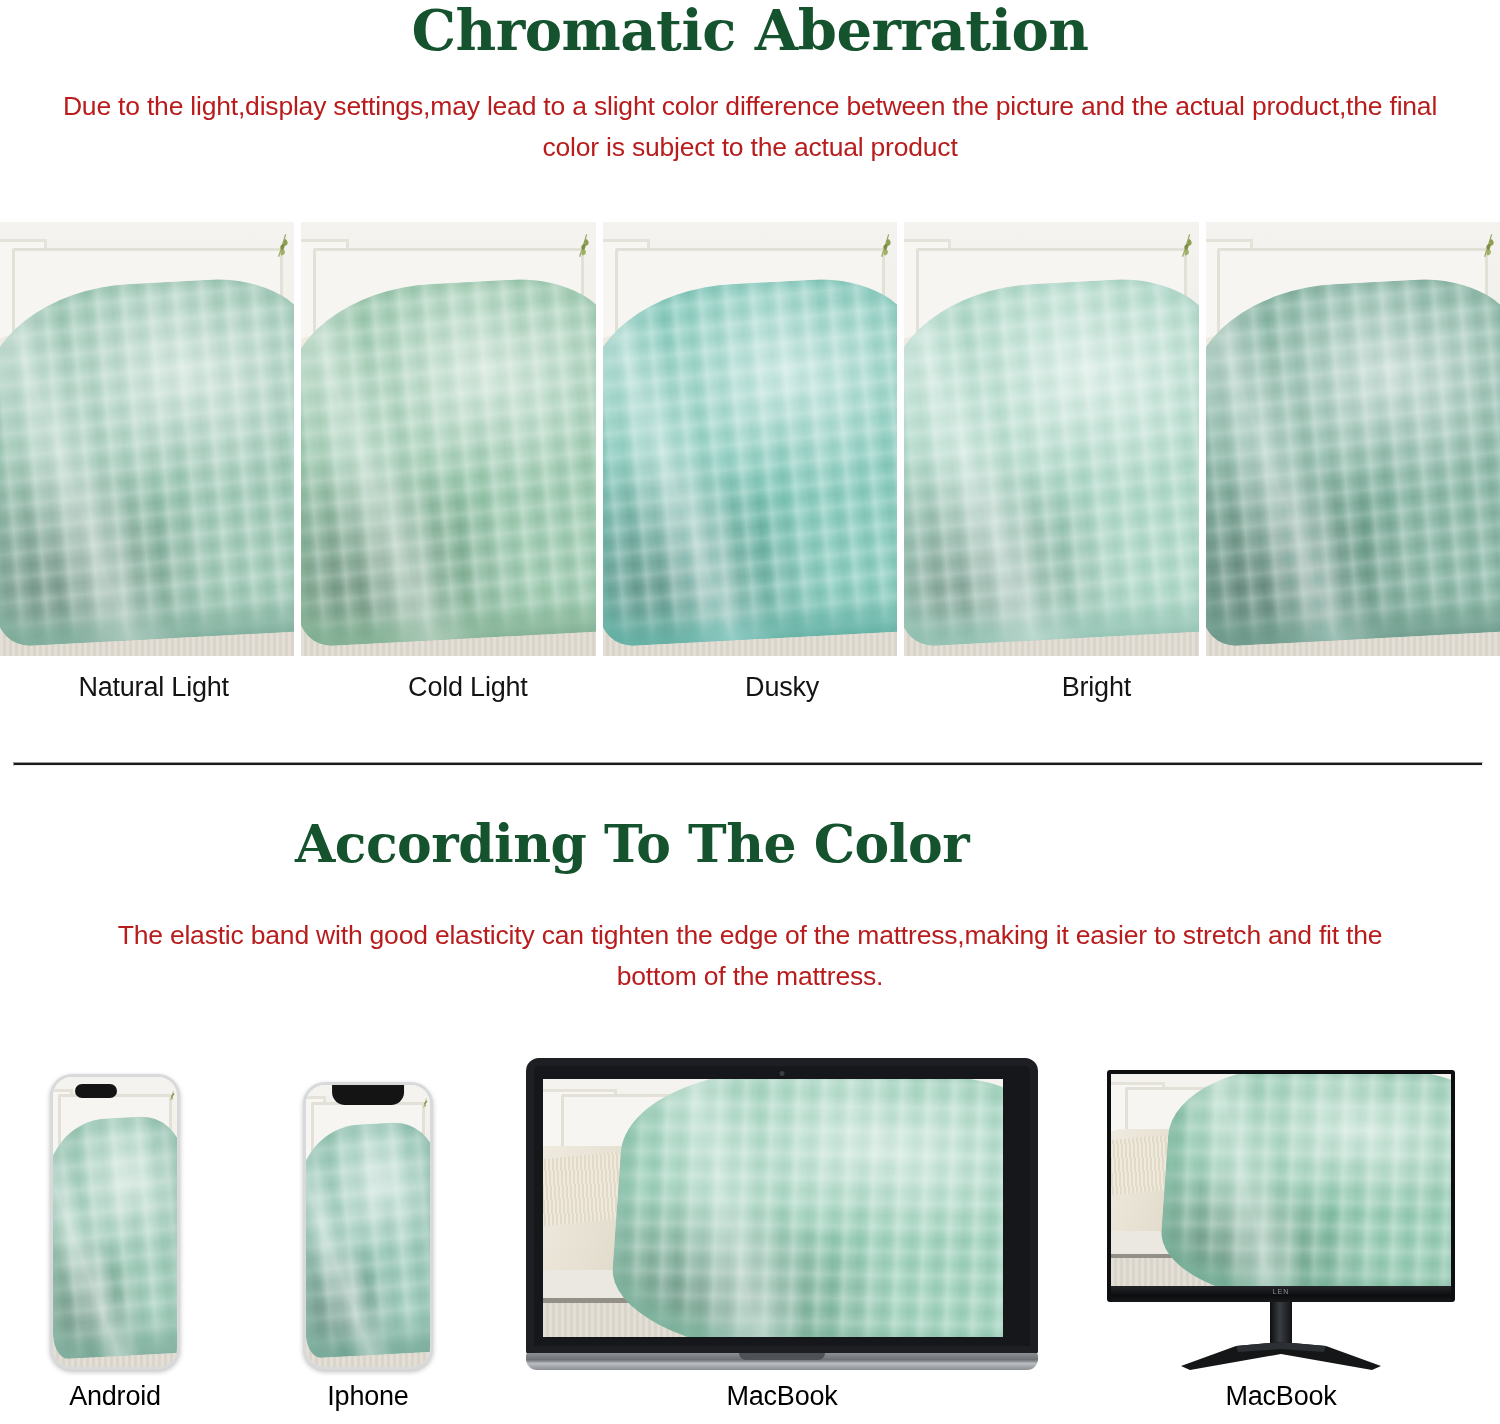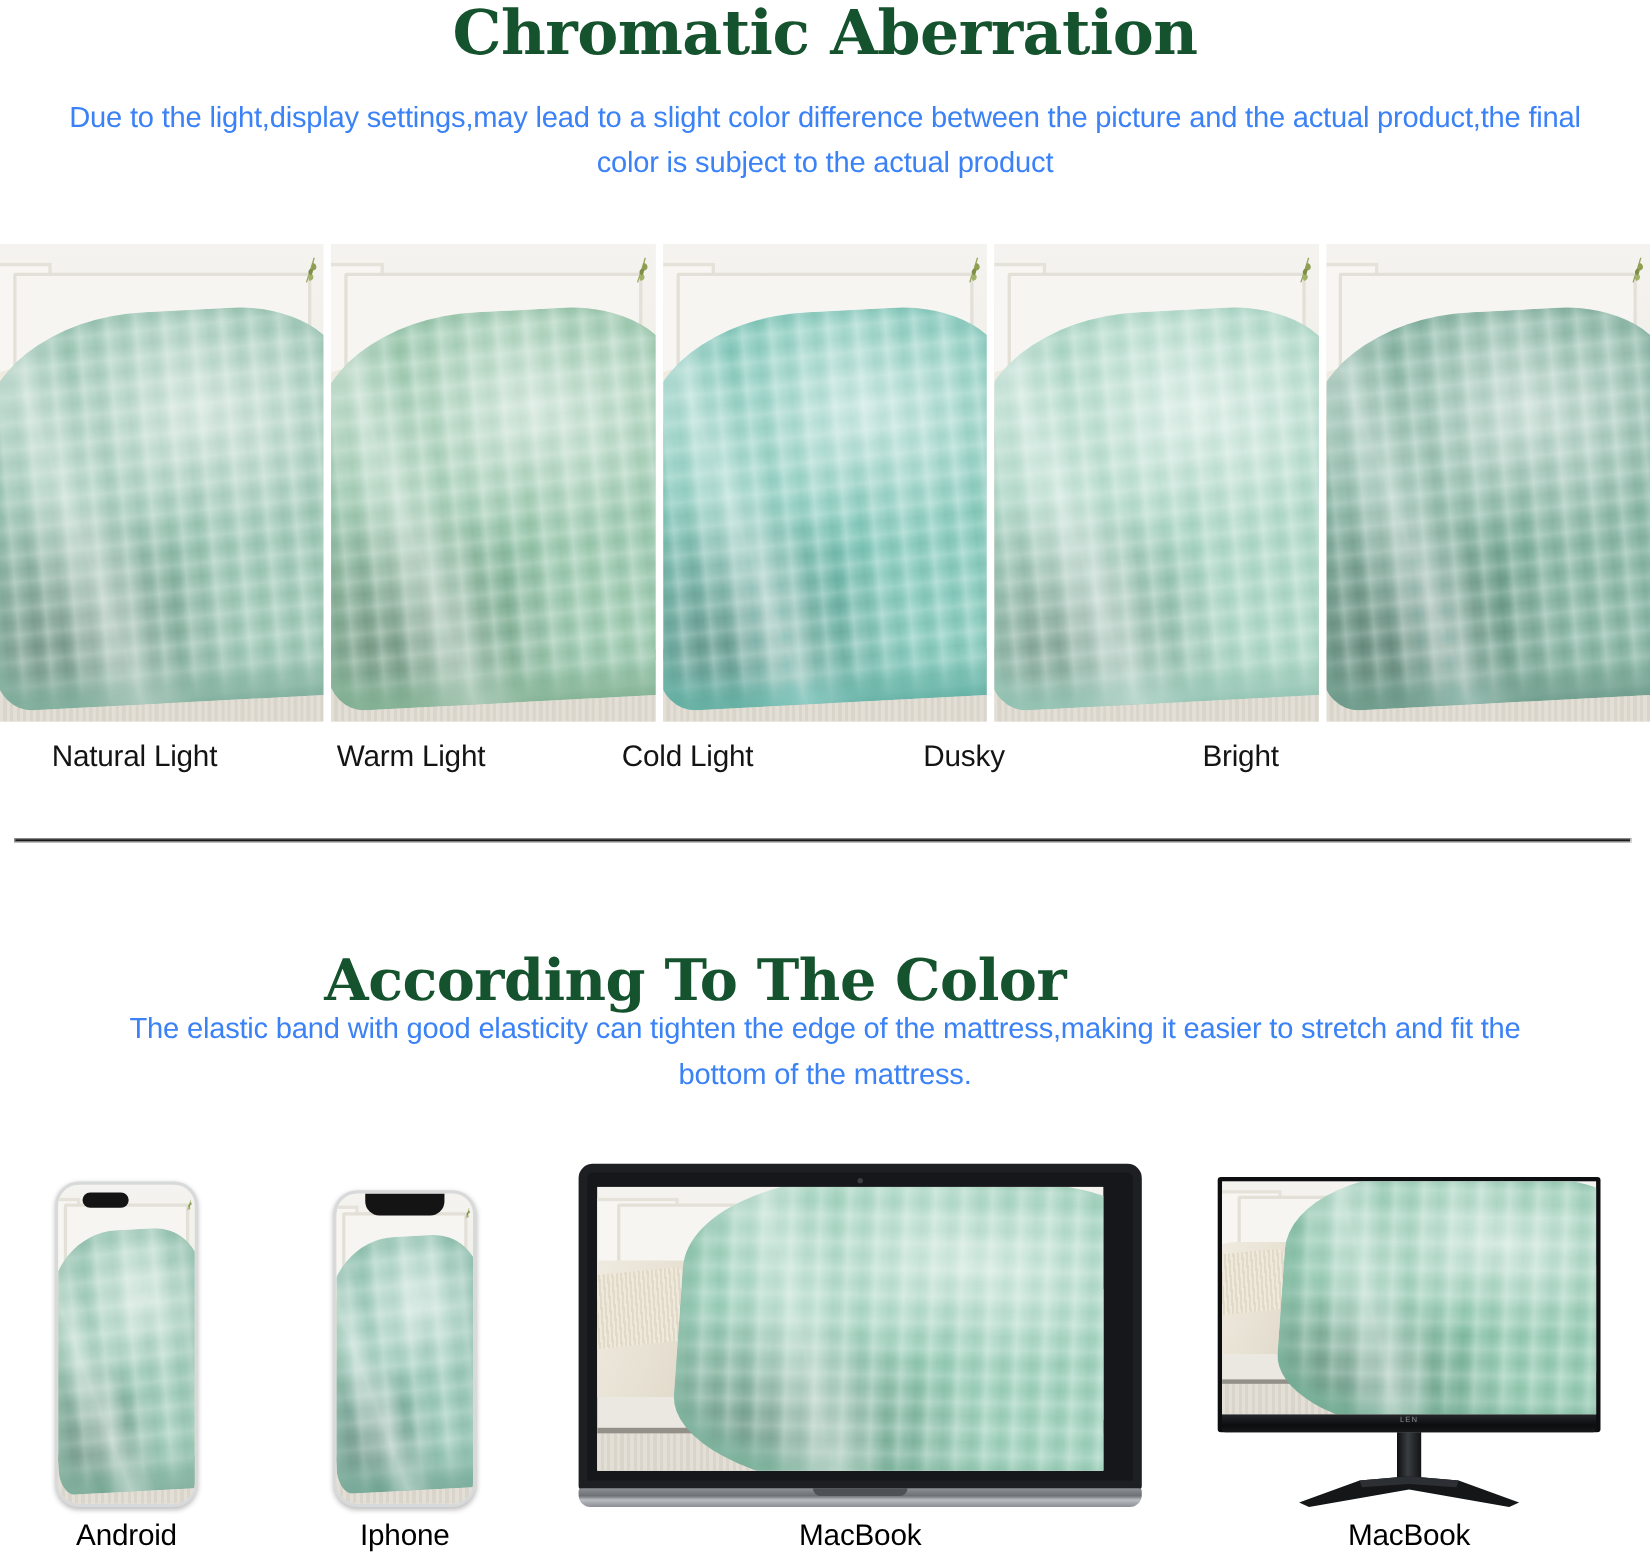--- a/index.html
+++ b/index.html
@@ -22,21 +22,21 @@
     letter-spacing: -0.5px;
     line-height: 1.0;
   }
   #title-chromatic { font-size: 56px; padding-top: 2px; }
   #title-according { font-size: 52px; }
 
   .section-subtitle {
     text-align: center;
     font-family: "Liberation Sans", sans-serif;
     font-size: 26.5px;
-    color: #3b82f6;
+    color: #b91c1c;
     line-height: 1.55;
     letter-spacing: -0.2px;
     margin: 0 auto;
   }
 
   
   #lighting-row {
     position: absolute;
     top: 222px;
     left: 0px;
@@ -465,29 +465,28 @@
           <path d="M30 2 C26 16 22 28 18 40" stroke="#97a65e" stroke-width="2" fill="none"></path>
           <path d="M29 10 C34 12 36 20 28 22 C25 18 25 12 29 10Z" fill="#8e9e52"></path>
           <path d="M24 26 C30 28 31 36 23 38 C20 34 20 28 24 26Z" fill="#a2b168"></path>
           <path d="M27 18 C21 19 18 26 25 29 C28 26 29 21 27 18Z" fill="#7e8e46"></path>
         </svg>
       </div>
     </div>
   </div>
 <div id="lighting-labels">
     <div class="swatch-label">Natural Light</div>
-    <div class="swatch-label">Warm Light</div>
     <div class="swatch-label">Cold Light</div>
     <div class="swatch-label">Dusky</div>
     <div class="swatch-label">Bright</div>
   </div>
 
 <hr id="divider">
 
-<h1 class="section-title" id="title-according" style="position:absolute;top:818px;left:0;width:1264px;margin-top:48px;">According To The Color</h1>
+<h1 class="section-title" id="title-according" style="position:absolute;top:818px;left:0;width:1264px;">According To The Color</h1>
 
 <p class="section-subtitle" id="subtitle-according" style="position:absolute;top:915px;left:80px;width:1340px;">The elastic band with good elasticity can tighten the edge of the mattress,making it easier to stretch and fit the bottom of the mattress.</p>
 
 <div id="device-row">
     <div class="device-slot" style="left: 50px; width: 130px; height: 296px;">
       <div class="phone">
         <div class="phone-screen" style="width: 124px; height: 290px;">
           <div class="room">
             <div class="wall-panel-2"></div>
             <div class="wall-panel"></div>

